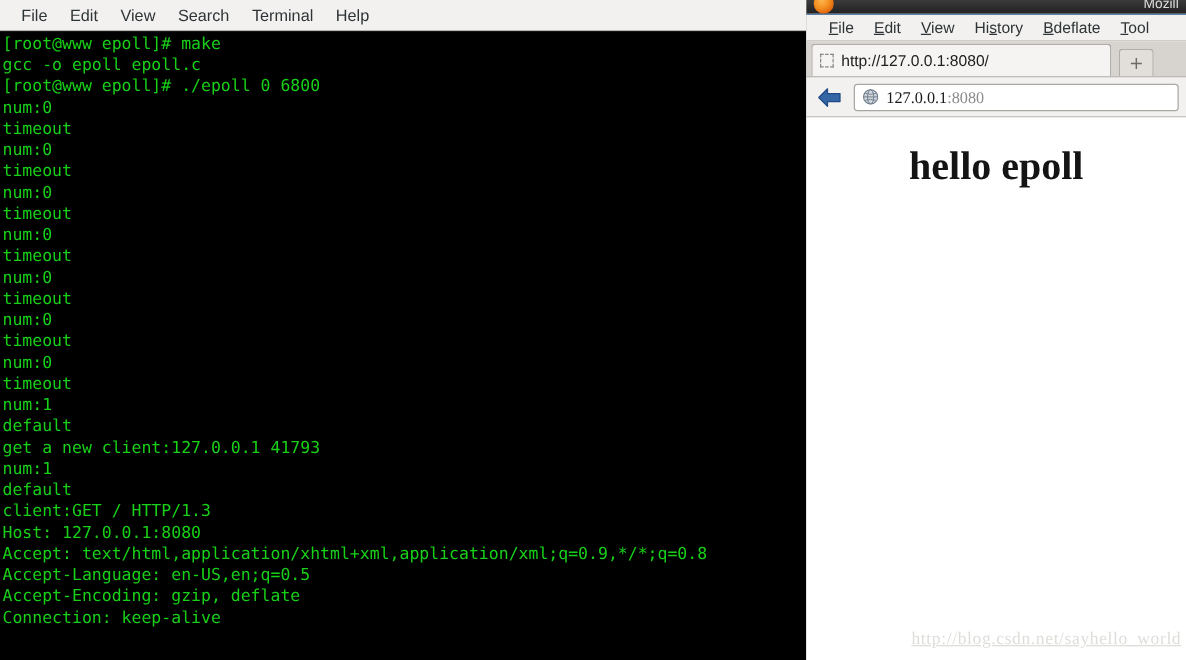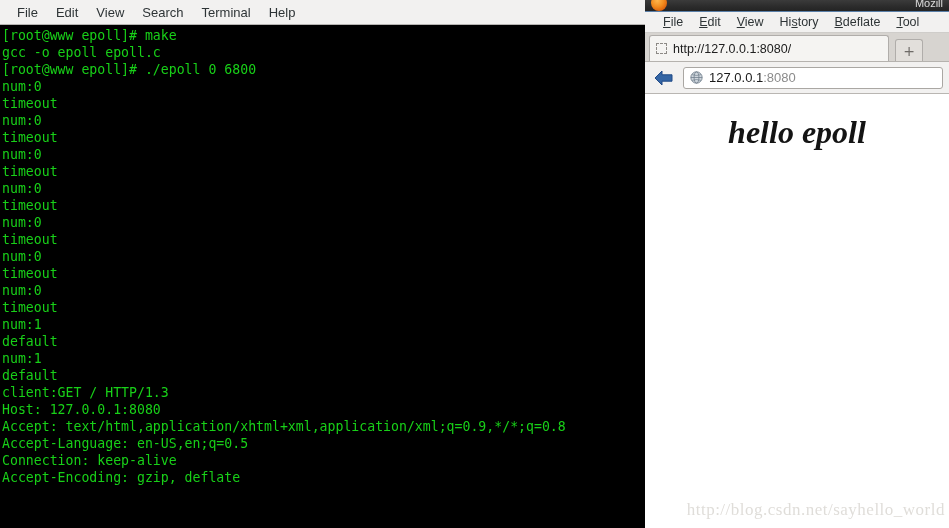--- a/index.html
+++ b/index.html
@@ -57,27 +57,28 @@
     white-space: pre;
     letter-spacing: 0px;
   }
 
   
   #watermark {
     position: absolute;
     right: 4px;
     bottom: 8px;
     font-family: "Liberation Serif", "DejaVu Serif", serif;
-    font-size: 17px;
+    font-size: 14px;
     color: #d8d5d0;
     opacity: 0.80;
     letter-spacing: 0.5px;
     white-space: nowrap;
     z-index: 5;
     pointer-events: none;
+    text-decoration: underline;
   }
 
   
   #browser-window {
     position: absolute;
     left: 645px; top: 0;
     width: 304px; height: 528px;
     background: #ffffff;
     overflow: hidden;
     box-sizing: border-box;
@@ -201,20 +202,21 @@
     height: 22px;
     background: #ffffff;
     border: 1px solid #aaa7a3;
     border-radius: 3px;
     display: flex;
     align-items: center;
     padding: 0 6px;
     margin-left: 6px;
     box-sizing: border-box;
     overflow: hidden;
+    font-family: Liberation Serif, serif;
   }
   #url-favicon {
     width: 13px; height: 13px;
     margin-right: 6px;
     flex: 0 0 auto;
   }
   #url-text {
     font-size: 13px;
     color: #000;
     white-space: nowrap;
@@ -224,21 +226,20 @@
   #url-text .port { color: #8b8b8b; }
 
   #browser-content {
     position: absolute;
     left: 0; right: 0;
     top: 94px; bottom: 0;
     background: #ffffff;
     padding: 12px 5px;
     box-sizing: border-box;
     overflow: hidden;
-    font-style: italic;
   }
   #page-heading {
     font-family: "Liberation Serif", "DejaVu Serif", serif;
     font-size: 32px;
     font-weight: bold;
     color: #141414;
     margin: 8px 0 0 0;
     white-space: nowrap;
   }
 </style>
@@ -271,28 +272,29 @@
       <div class="term-line">num:0</div>
       <div class="term-line">timeout</div>
       <div class="term-line">num:0</div>
       <div class="term-line">timeout</div>
       <div class="term-line">num:0</div>
       <div class="term-line">timeout</div>
       <div class="term-line">num:0</div>
       <div class="term-line">timeout</div>
       <div class="term-line">num:1</div>
       <div class="term-line">default</div>
+      <div class="term-line">get a new client:127.0.0.1 41793</div>
       <div class="term-line">num:1</div>
       <div class="term-line">default</div>
       <div class="term-line">client:GET / HTTP/1.3</div>
       <div class="term-line">Host: 127.0.0.1:8080</div>
       <div class="term-line">Accept: text/html,application/xhtml+xml,application/xml;q=0.9,*/*;q=0.8</div>
       <div class="term-line">Accept-Language: en-US,en;q=0.5</div>
+      <div class="term-line">Accept-Encoding: gzip, deflate</div>
       <div class="term-line">Connection: keep-alive</div>
-      <div class="term-line">Accept-Encoding: gzip, deflate</div>
     </div>
   </div>
 
   <div id="watermark">http://blog.csdn.net/sayhello_world</div>
 
   <div id="browser-window">
 
     <div id="browser-titlebar">
       <div id="firefox-logo"></div>
       <div id="browser-title">Mozill</div>

